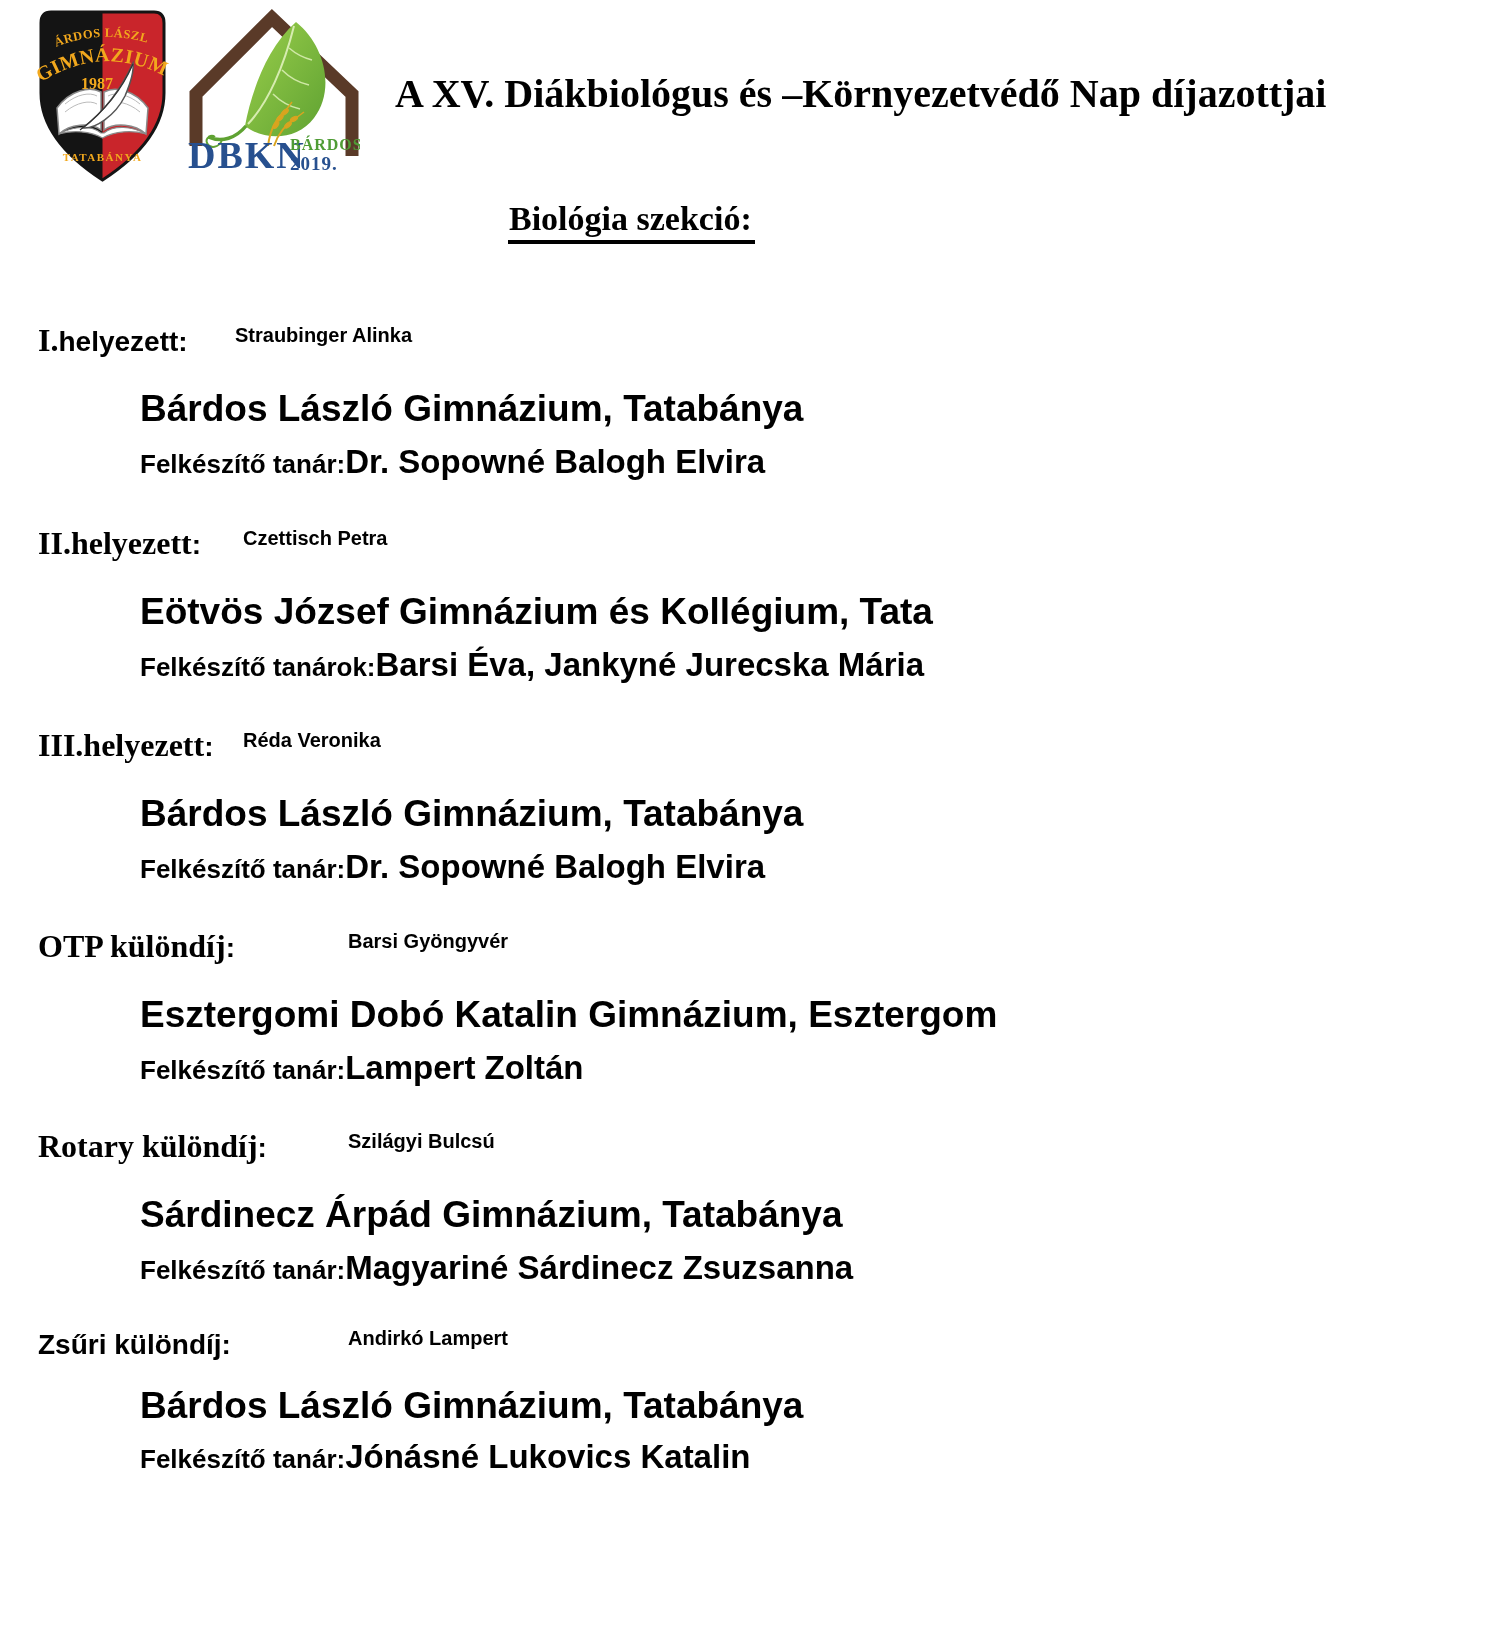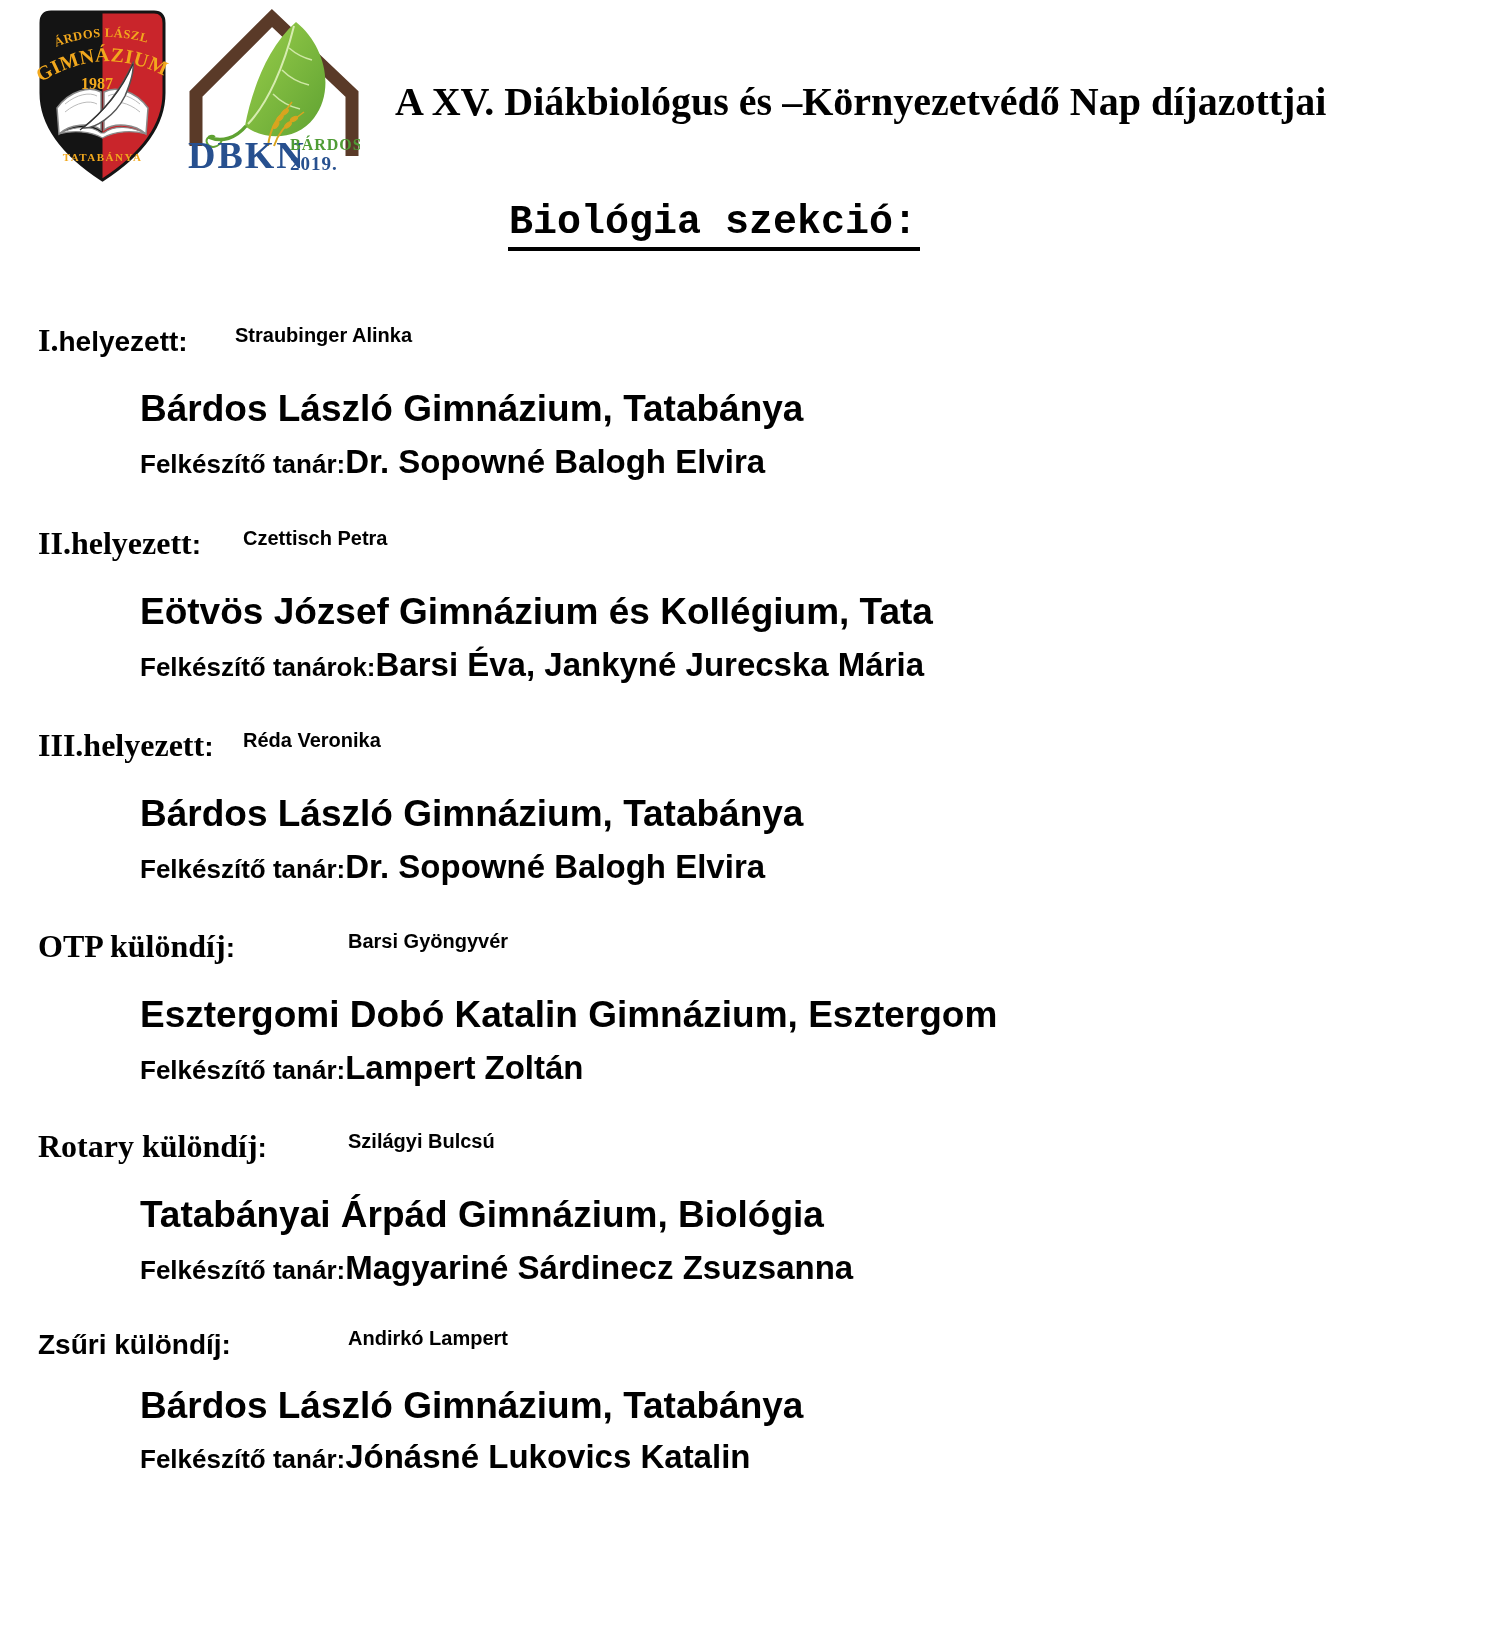--- a/index.html
+++ b/index.html
@@ -12,26 +12,26 @@
     font-family:"Liberation Sans", sans-serif;
     overflow:hidden;
   }
   .logo { position:absolute; }
   .crest-logo { left:35px; top:8px; }
   .dbkn-logo  { left:188px; top:6px; }
 
   .page-title {
     position:absolute; left:395px; top:70px;
     font-family:"Liberation Serif", serif;
-    font-weight:bold; font-size:40px; white-space:nowrap;margin-top:8px;
+    font-weight:bold; font-size:40px; white-space:nowrap;
   }
   .section-heading {
     position:absolute; left:508px; top:200px;
-    font-family:Liberation Mono, monospace;
-    font-weight:bold; font-size:40px; white-space:nowrap;
+    font-family:Liberation Serif, serif;
+    font-weight:bold; font-size:34px; white-space:nowrap;
     display:inline-block;
     border-bottom:4px solid #000;
     padding:0 3px 2px 1px;
   }
 
   .entry { position:absolute; left:0; width:100%; }
   .label-line { position:absolute; left:38px; top:0; white-space:nowrap; }
   .label-serif {
     font-family:"Liberation Serif", serif;
     font-weight:bold; font-size:32px;
@@ -156,21 +156,21 @@
   <div class="entry" style="top:928px">
     <div class="label-line"><span class="label-serif">OTP különdíj</span><span class="label-sans">:</span></div>
     <div class="winner-name" style="left:348px">Barsi Gyöngyvér</div>
     <div class="school-line" style="top:66px">Esztergomi Dobó Katalin Gimnázium, Esztergom</div>
     <div class="teacher-line" style="top:121px"><span class="teacher-label">Felkészítő tanár:</span><span class="teacher-name">Lampert Zoltán</span></div>
   </div>
 
   <div class="entry" style="top:1128px">
     <div class="label-line"><span class="label-serif">Rotary különdíj</span><span class="label-sans">:</span></div>
     <div class="winner-name" style="left:348px">Szilágyi Bulcsú</div>
-    <div class="school-line" style="top:66px">Tatabányai Árpád Gimnázium, Biológia</div>
+    <div class="school-line" style="top:66px">Sárdinecz Árpád Gimnázium, Tatabánya</div>
     <div class="teacher-line" style="top:121px"><span class="teacher-label">Felkészítő tanár:</span><span class="teacher-name">Magyariné Sárdinecz Zsuzsanna</span></div>
   </div>
 
   <div class="entry" style="top:1325px">
     <div class="label-line"><span class="label-serif"></span><span class="label-sans">Zsűri különdíj:</span></div>
     <div class="winner-name" style="left:348px">Andirkó Lampert</div>
     <div class="school-line" style="top:60px">Bárdos László Gimnázium, Tatabánya</div>
     <div class="teacher-line" style="top:113px"><span class="teacher-label">Felkészítő tanár:</span><span class="teacher-name">Jónásné Lukovics Katalin</span></div>
   </div>
 

